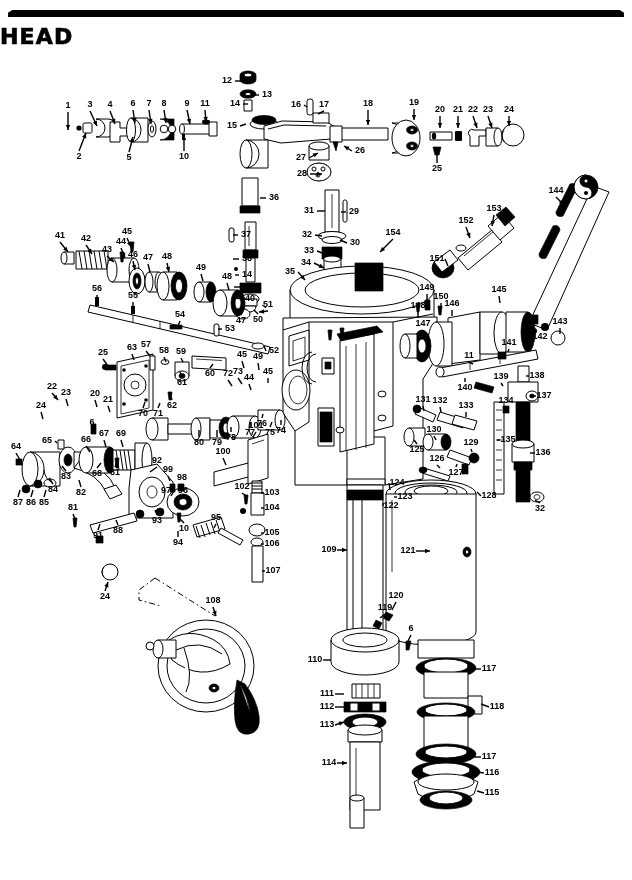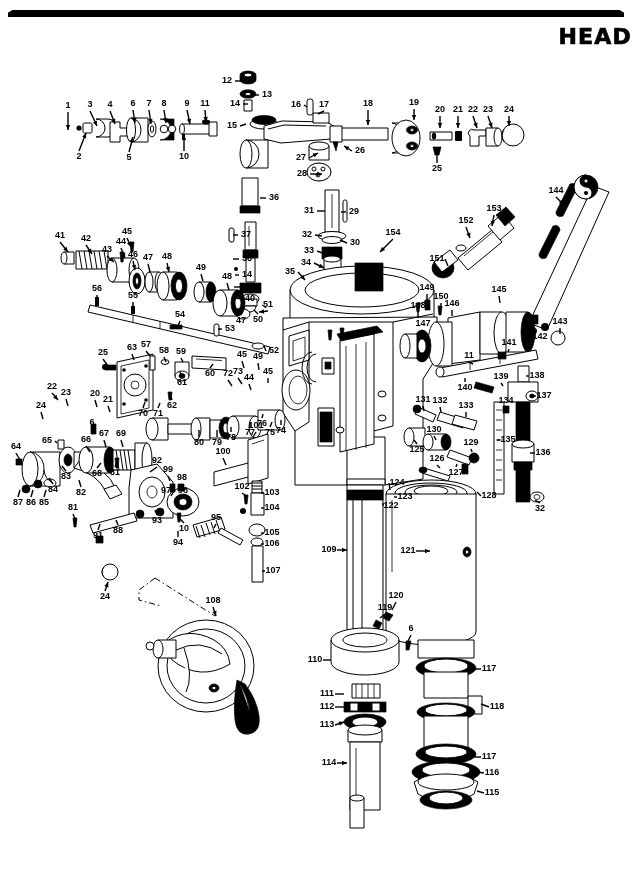--- a/index.html
+++ b/index.html
@@ -13,21 +13,21 @@
   #sheet{position:relative;width:632px;height:880px;background:#fff;}
 
   
   .top-rule{
     position:absolute;left:8px;top:10px;width:616px;height:7px;
     background:#000;
     clip-path:polygon(0 38%,0.7% 0,99.3% 0,100% 38%,100% 100%,0 100%);
   }
   .sheet-title{
     position:absolute;left:0;top:24px;width:632px;
-    text-align:right;
+    text-align:left;
     font-family:"DejaVu Sans", sans-serif;
     font-weight:bold;font-size:22px;letter-spacing:1.2px;
     -webkit-text-stroke:0.7px #000;
   }
 
   
   #art{position:absolute;left:0;top:0;width:632px;height:880px;}
   #art text{
     font-family:"Liberation Sans", sans-serif;
     font-size:9px;font-weight:bold;fill:#000;

